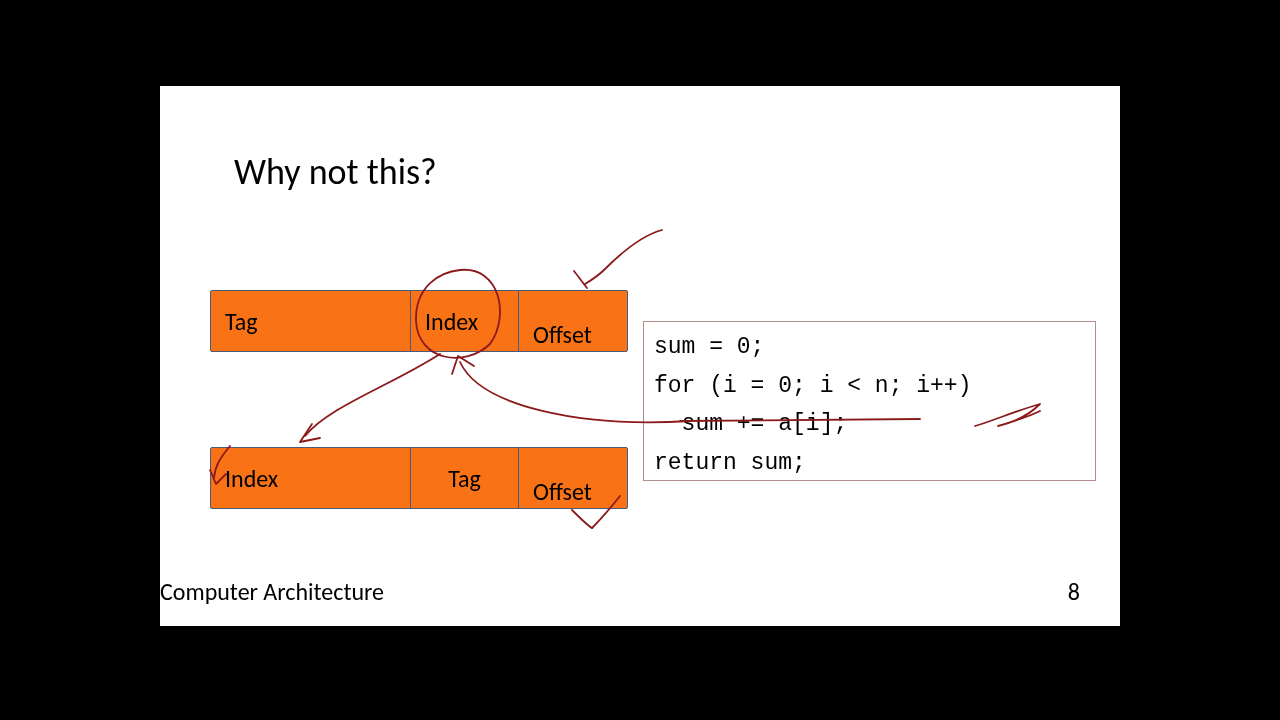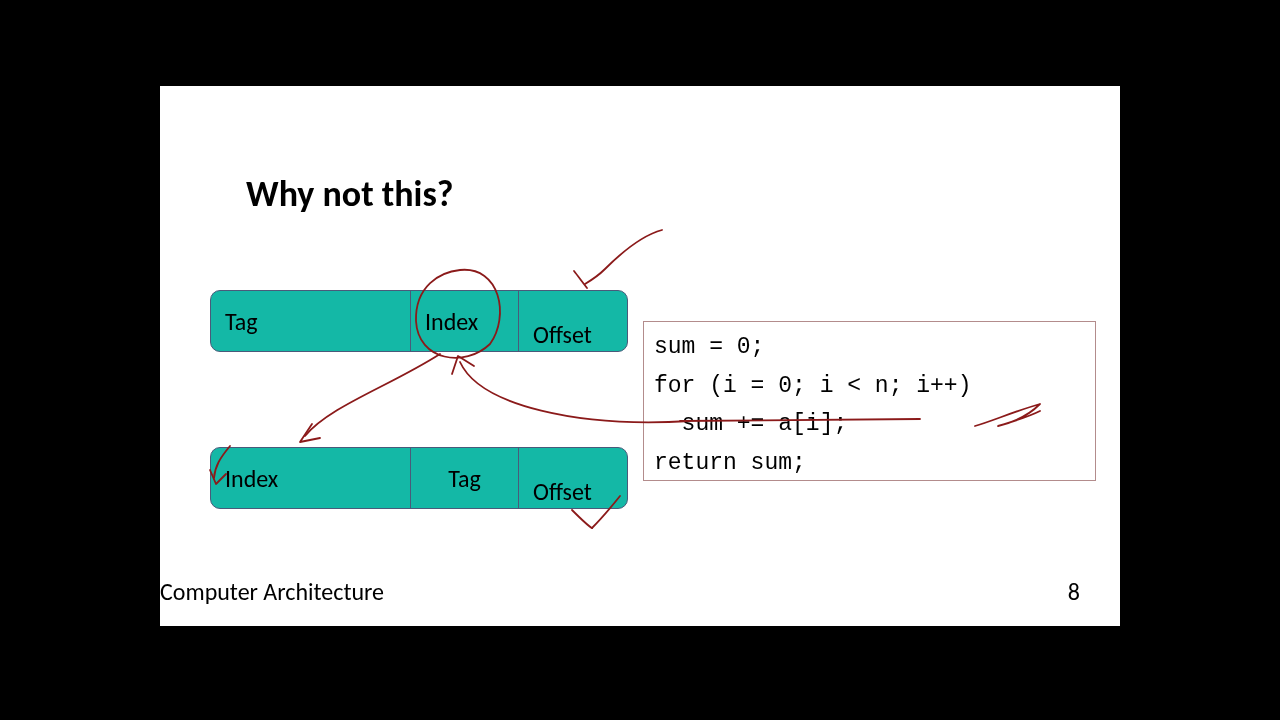--- a/index.html
+++ b/index.html
@@ -15,34 +15,33 @@
   .slide {
     position: absolute;
     left: 160px;
     top: 86px;
     width: 960px;
     height: 540px;
     background: #fff;
   }
   .title {
     position: absolute;
-    left: 86px;
+    left: 74px;
     top: 64px;
     font-size: 36px;
-    font-weight: 700;
-    margin-top: 22px;
+    font-weight: 400;
   }
   
   .addr {
     position: absolute;
     display: flex;
     border: 1.5px solid #4a5a7a;
-    border-radius: 10px;
+    border-radius: 2px;
     overflow: hidden;
-    background: #14b8a6;
+    background: #f97316;
     height: 62px;
     box-sizing: border-box;
   }
   .addr .cell {
     border-right: 1.5px solid #4a5a7a;
     padding: 0 14px;
     display: flex;
     align-items: center;
     font-size: 24px;
     box-sizing: border-box;

